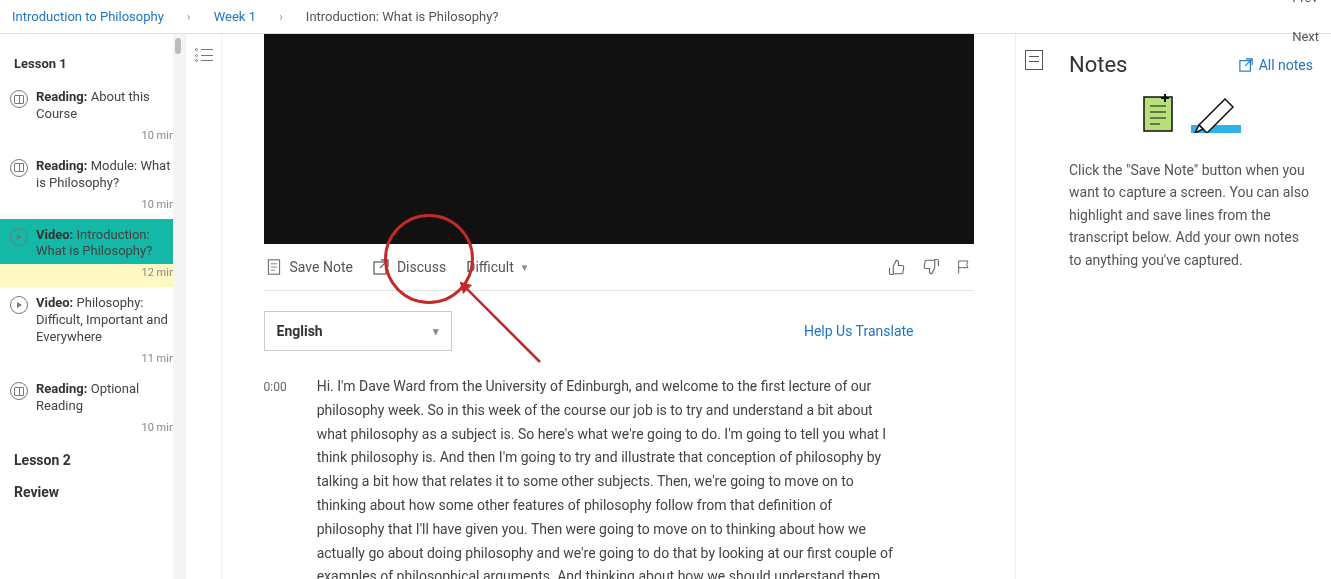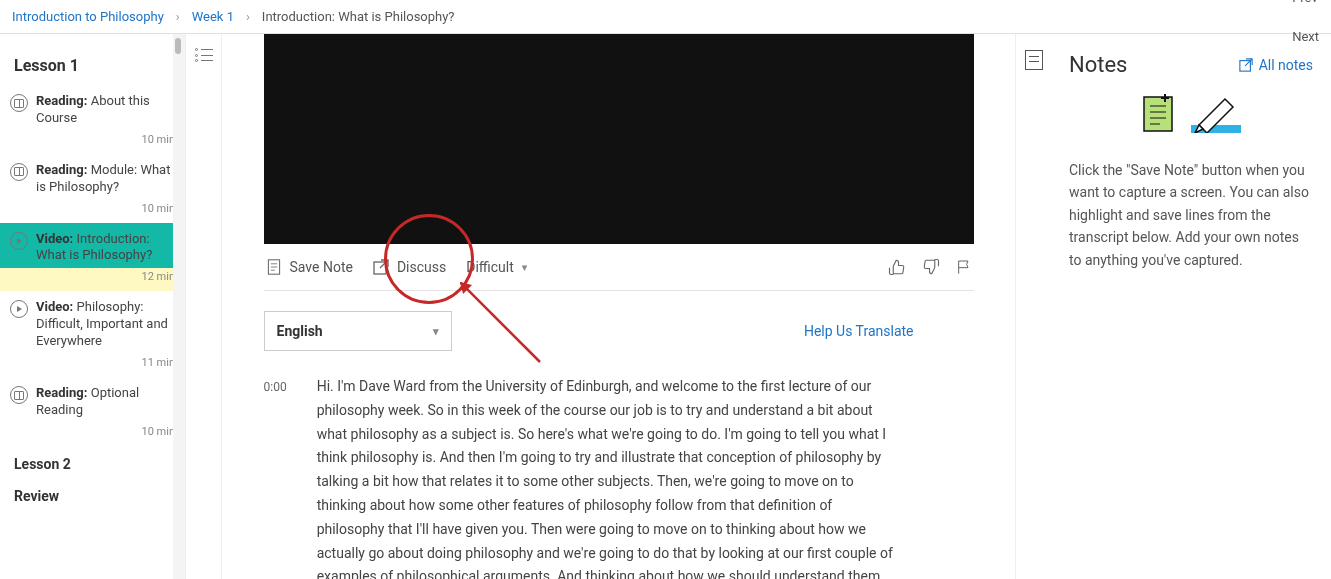--- a/index.html
+++ b/index.html
@@ -15,21 +15,21 @@
   
   .breadcrumb-bar {
     display: flex;
     align-items: center;
     justify-content: space-between;
     height: 34px;
     padding: 0 12px;
     border-bottom: 1px solid #e0e0e0;
     font-size: 13px;
   }
-  .breadcrumb { display: flex; align-items: center; gap: 12px; text-align: center; }
+  .breadcrumb { display: flex; align-items: center; gap: 23px; text-align: center; }
   .breadcrumb a { color: #2075c7; text-decoration: none; cursor: pointer; }
   .breadcrumb .sep { color: #999; }
   .breadcrumb .current { color: #555; }
   .nav-controls { display: flex; gap: 24px; color: #555; flex-direction: column; }
   .nav-controls span { cursor: pointer; }
 
   
   .layout { display: flex; height: calc(100% - 34px); }
 
   
@@ -44,21 +44,21 @@
     position: absolute;
     right: 0; top: 0; width: 12px; height: 100%;
     background: #f4f4f4;
   }
   .sidebar-scroll .thumb {
     position: absolute; left: 2px; top: 4px; width: 6px; height: 16px;
     background: #bbb; border-radius: 3px;
   }
   .lesson-title {
     font-weight: 700;
-    font-size: 16px;
+    font-size: 13px;
     padding: 14px 14px 10px 14px;
   }
   .lesson-subtitle {
     font-weight: 700;
     font-size: 14px;
     padding: 10px 14px 6px 14px;
     color: #333;
   }
   .side-item {
     display: flex;

